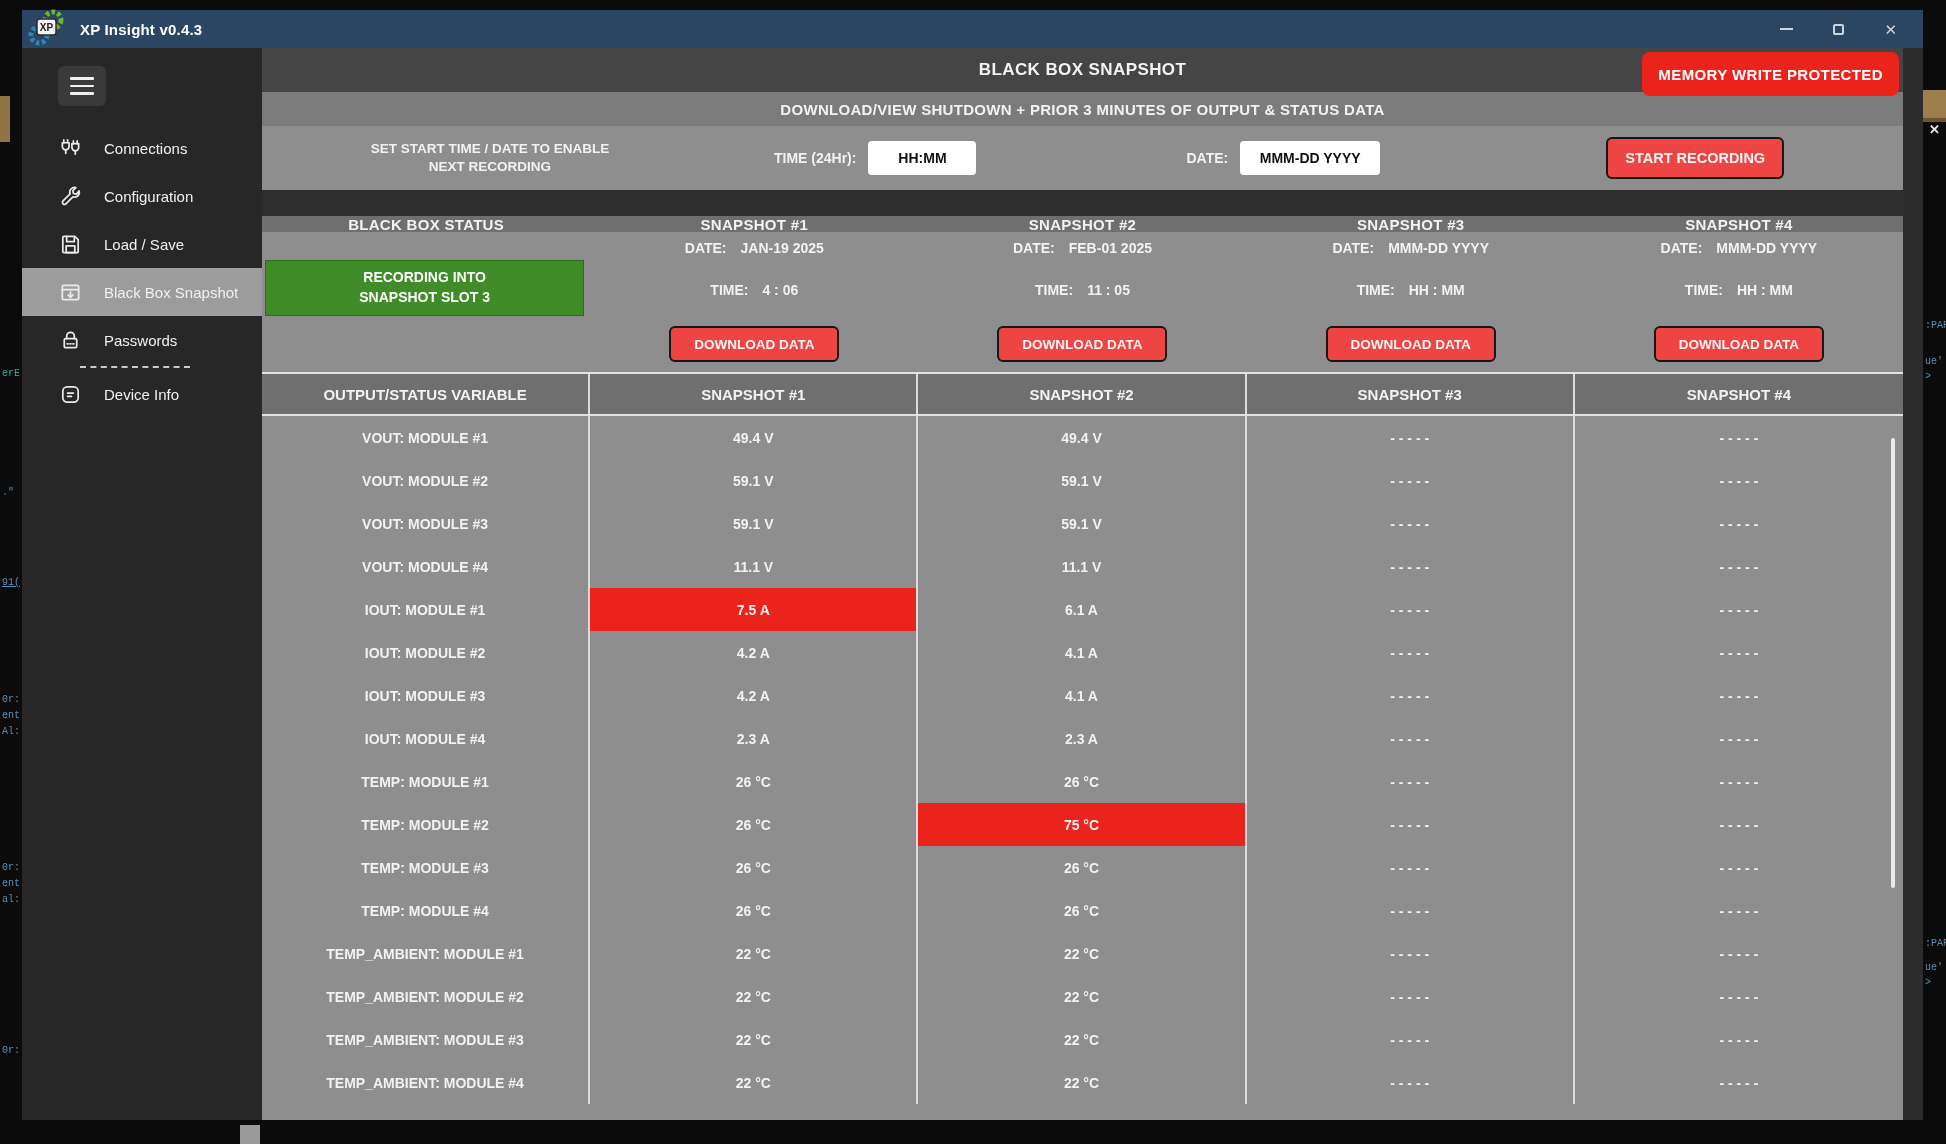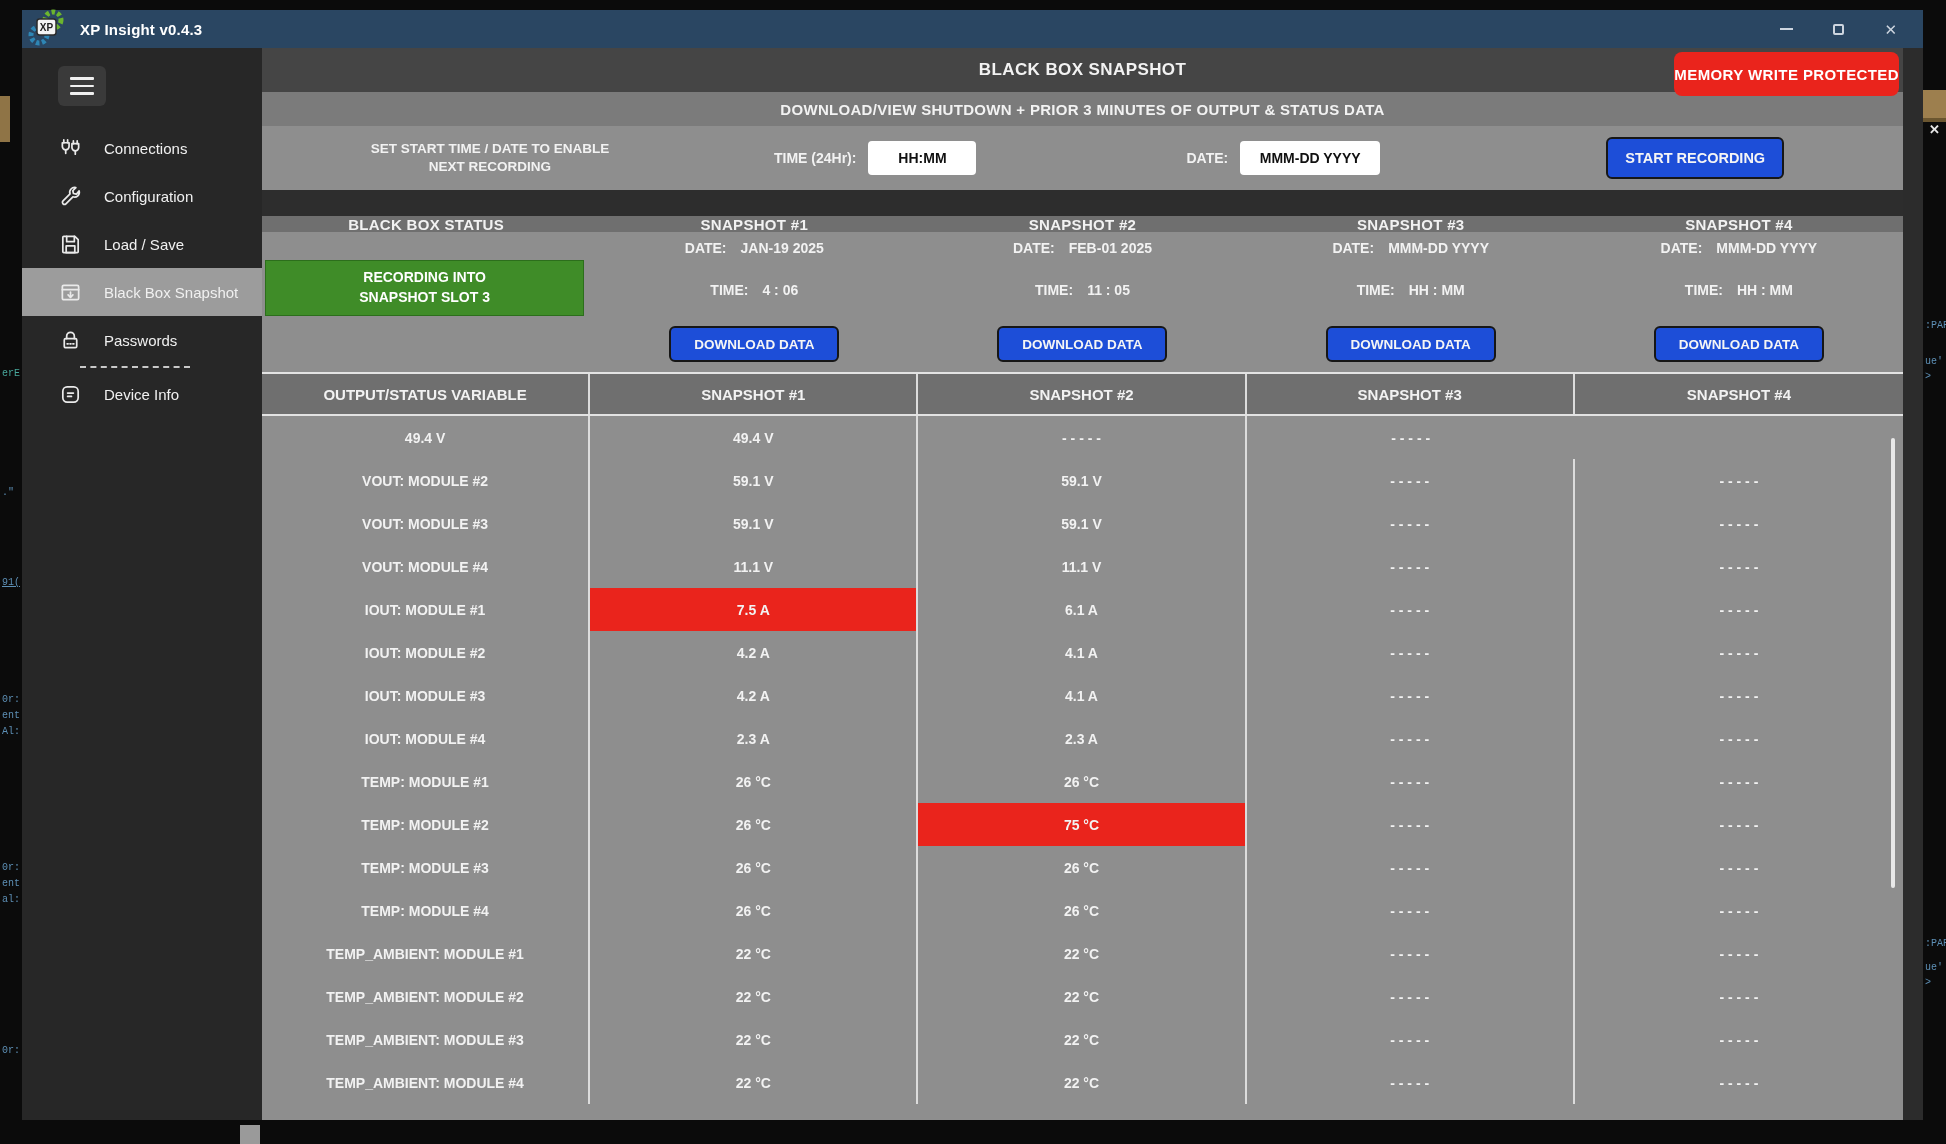--- a/index.html
+++ b/index.html
@@ -39,35 +39,35 @@
   .s-icon { width:24px; height:24px; display:flex; align-items:center; justify-content:center; color:#eaeaea; }
   .s-icon svg { display:block; }
   .side-divider { border-top:2px dashed #c9c9c9; width:110px; margin:2px 0 2px 58px; }
 
   
   .main { width:1641px; flex:none; background:#8e8e8e; position:relative; color:#f2f2f2; }
   .chrome-strip { width:20px; flex:none; background:#2c2c2c; }
 
   .hdr { height:44px; background:#454545; display:flex; align-items:center; justify-content:center;
          font-weight:bold; font-size:17px; letter-spacing:.4px; position:relative; }
-  .badge { position:absolute; right:4px; top:4px; height:44px; padding:0 0; background:#ea241c; color:#fff;
+  .badge { position:absolute; right:4px; top:4px; height:44px; padding:0 16px; background:#ea241c; color:#fff;
            border-radius:8px; display:flex; align-items:center; font-weight:bold; font-size:15px; z-index:5; }
   .subhdr { height:34px; background:#7b7b7b; display:flex; align-items:center; justify-content:center;
             font-weight:bold; font-size:15px; letter-spacing:.3px; }
 
   .controls { height:64px; display:flex; align-items:center; font-weight:bold; }
   .instr { width:456px; text-align:center; font-size:13.5px; line-height:1.3; }
   .ctl-label { font-size:14px; }
   .lbl-time { margin-left:56px; }
   .ctl-input { height:34px; border:none; border-radius:4px; text-align:center; font-weight:bold; font-size:14px;
                color:#111; background:#fff; font-family:"Liberation Sans",sans-serif; outline:none; }
   .inp-time { width:108px; margin-left:12px; }
   .lbl-date { margin-left:210px; }
   .inp-date { width:140px; margin-left:12px; }
-  .btn { background:#1d4ed8; border:2px solid #161616; border-radius:6px; color:#f5f5f5; font-weight:bold;
+  .btn { background:#ef4444; border:2px solid #161616; border-radius:6px; color:#f5f5f5; font-weight:bold;
          font-family:"Liberation Sans",sans-serif; cursor:pointer; }
   .start-btn { width:178px; height:42px; margin-left:226px; font-size:14.5px; }
 
   .gap { height:26px; background:#2d2d2d; }
 
   .status-head { height:16px; background:#6f6f6f; display:grid; grid-template-columns:repeat(5,1fr); }
   .sh-cell { display:flex; align-items:center; justify-content:center; font-weight:bold; font-size:15px; letter-spacing:.3px; }
 
   .status-body { height:140px; position:relative; }
   .s-row { position:absolute; left:0; right:0; display:grid; grid-template-columns:repeat(5,1fr); }
@@ -298,20 +298,21 @@
       <div class="tbl">
         <div class="tbl-head" id="tbl-head">
             <div class="t-cell">OUTPUT/STATUS VARIABLE</div>
             <div class="t-cell">SNAPSHOT #1</div>
             <div class="t-cell">SNAPSHOT #2</div>
             <div class="t-cell">SNAPSHOT #3</div>
             <div class="t-cell">SNAPSHOT #4</div>
           </div>
         <div id="tbl-body">
             <div class="t-row">
+              <div class="t-cell">VOUT: MODULE #1</div>
               <div class="t-cell">49.4 V</div>
               <div class="t-cell">49.4 V</div>
               <div class="t-cell">- - - - -</div>
               <div class="t-cell">- - - - -</div>
             </div>
             <div class="t-row">
               <div class="t-cell">VOUT: MODULE #2</div>
               <div class="t-cell">59.1 V</div>
               <div class="t-cell">59.1 V</div>
               <div class="t-cell">- - - - -</div>

